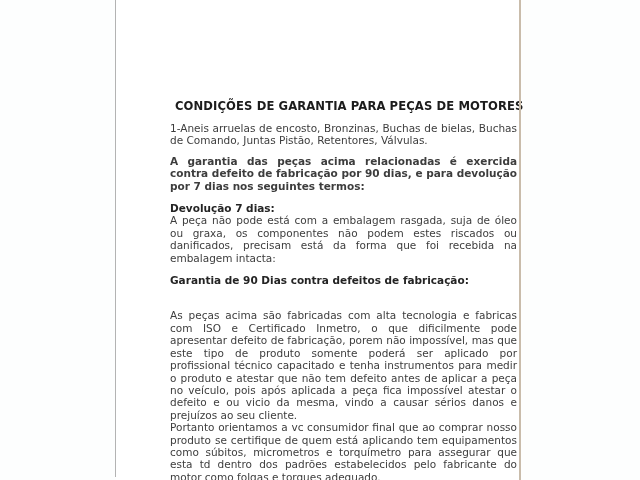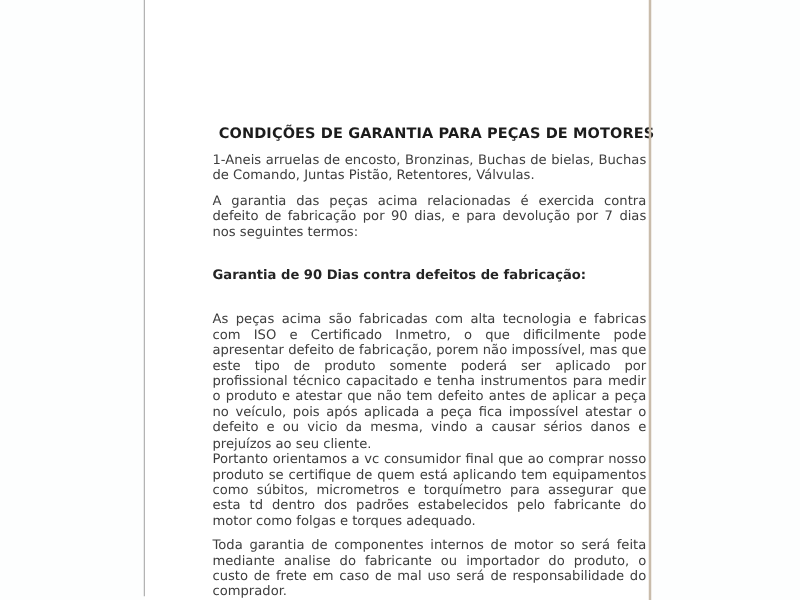--- a/index.html
+++ b/index.html
@@ -51,21 +51,21 @@
     line-height: 13px;
     margin: 0 0 9px 5px;
     letter-spacing: 0.1px;
     white-space: nowrap;
   }
   p {
     margin: 0;
     text-align: justify;
   }
   .intro       { margin-bottom: 8px; }
-  .summary     { margin-bottom: 22px; }
+  .summary     { margin-bottom: 10px; font-weight: bold; }
   .sec-heading {
     font-weight: bold;
     color: #242424;
     font-size: 10.5px;
     line-height: 12.4px;
     margin: 0;
     text-align: left;
   }
   .devolucao-text { margin-bottom: 10px; }
   .garantia-heading { margin-bottom: 23px; }
@@ -76,21 +76,23 @@
 
 <div class="document-page">
   <div class="content">
 
     <h1 class="doc-title">CONDIÇÕES DE GARANTIA PARA PEÇAS DE MOTORES</h1>
 
     <p class="intro">1-Aneis arruelas de encosto, Bronzinas, Buchas de bielas, Buchas de Comando, Juntas Pistão, Retentores, Válvulas.</p>
 
     <p class="summary">A garantia das peças acima relacionadas é exercida contra defeito de fabricação por 90 dias, e para devolução por 7 dias nos seguintes termos:</p>
 
+    <h2 class="sec-heading">Devolução 7 dias:</h2>
 
+    <p class="devolucao-text">A peça não pode está com a embalagem rasgada, suja de óleo ou graxa, os componentes não podem estes riscados ou danificados, precisam está da forma que foi recebida na embalagem intacta:</p>
 
     <h2 class="sec-heading garantia-heading">Garantia de 90 Dias contra defeitos de fabricação:</h2>
 
     <p class="garantia-p1">As peças acima são fabricadas com alta tecnologia e fabricas com ISO e Certificado Inmetro, o que dificilmente pode apresentar defeito de fabricação, porem não impossível, mas que este tipo de produto somente poderá ser aplicado por profissional técnico capacitado e tenha instrumentos para medir o produto e atestar que não tem defeito antes de aplicar a peça no veículo, pois após aplicada a peça fica impossível atestar o defeito e ou vicio da mesma, vindo a causar sérios danos e prejuízos ao seu cliente.</p>
 
     <p class="garantia-p2">Portanto orientamos a vc consumidor final que ao comprar nosso produto se certifique de quem está aplicando tem equipamentos como súbitos, micrometros e torquímetro para assegurar que esta td dentro dos padrões estabelecidos pelo fabricante do motor como folgas e torques adequado.</p>
 
     <p class="closing">Toda garantia de componentes internos de motor so será feita mediante analise do fabricante ou importador do produto, o custo de frete em caso de mal uso será de responsabilidade do comprador.</p>
 
   </div>

